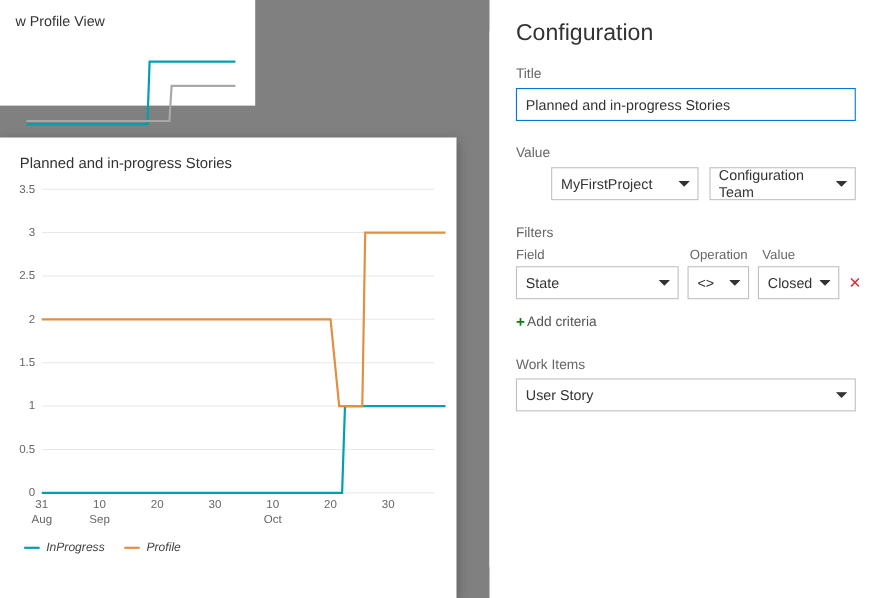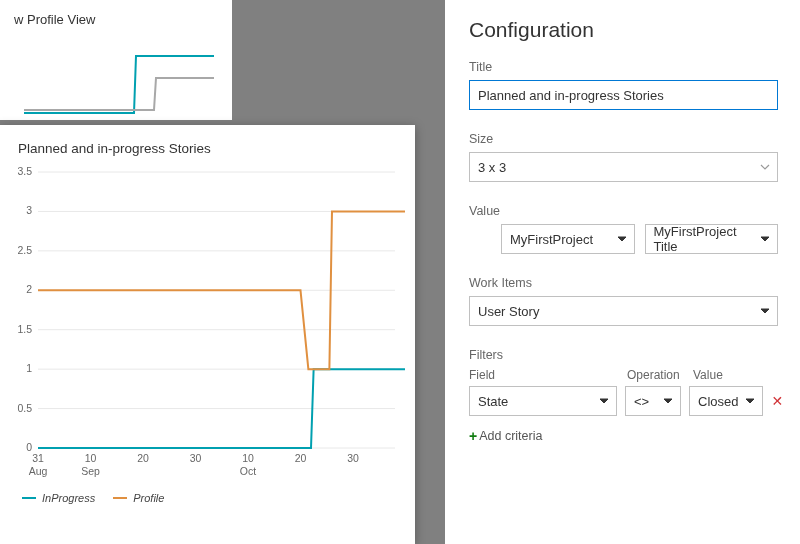--- a/index.html
+++ b/index.html
@@ -1,19 +1,19 @@
 <!DOCTYPE html>
 <html><head>
 <meta charset="utf-8">
 <style>
   * { box-sizing: border-box; margin: 0; padding: 0; font-family: "Segoe UI", Arial, sans-serif; }
   body { width: 800px; height: 544px; overflow: hidden; position: relative; background: #fff; }
 
   .backdrop { position: absolute; left: 0; top: 0; width: 445px; height: 544px; background: #808080; }
-  .ghost-card { position: absolute; left: 0; top: 0; width: 232px; height: 120px; background: #fff; padding: 12px 14px; }
+  .ghost-card { position: absolute; left: 0; top: 0; width: 232px; height: 96px; background: #fff; padding: 12px 14px; }
   .ghost-title { font-size: 13px; color: #333; }
   .ghost-chart { position: absolute; left: 14px; top: 38px; width: 204px; height: 90px; }
 
   .modal { position: absolute; left: 0; top: 125px; width: 415px; height: 419px; background: #fff; box-shadow: 0 2px 10px rgba(0,0,0,0.3); padding: 16px 18px 10px 4px; }
   .modal-title { font-size: 13.5px; color: #333; margin: 0 0 10px 14px; }
 
   .chart-area { position: relative; width: 395px; height: 320px; margin-left: 6px; }
   .chart-svg { width: 100%; height: 100%; }
   .grid-line { stroke: #e8e8e8; stroke-width: 1; }
 
@@ -113,112 +113,99 @@
 </div>
 
 <div class="config-panel">
   <div class="config-heading">Configuration</div>
 
   <div class="field-group">
     <div class="field-label">Title</div>
     <input class="text-input" type="text" value="Planned and in-progress Stories" style="">
   </div>
 
-  <div class="field-group">
-    <div class="field-label">Size</div>
-    <div class="select-wrap">
-      <div class="select">
-          <span>3 x 3</span>
-        </div>
-      <span class="chev chev-light">
-          <svg viewBox="0 0 10 10">
-            <path d="M1 3 L5 7 L9 3" fill="none" stroke-width="1.2"></path>
-          </svg>
-        </span>
-    </div>
-  </div>
 
   <div class="field-group">
     <div class="field-label">Value</div>
     <div class="select-row">
       <div class="select-wrap">
         <div class="select">
             <span>MyFirstProject</span>
           </div>
         <span class="chev chev-dark">
             <svg viewBox="0 0 10 10">
               <path d="M1 3 L5 7 L9 3 Z"></path>
             </svg>
           </span>
       </div>
       <div class="select-wrap">
         <div class="select">
-            <span>MyFirstProject Title</span>
-          </div>
-        <span class="chev chev-dark">
-            <svg viewBox="0 0 10 10">
-              <path d="M1 3 L5 7 L9 3 Z"></path>
-            </svg>
-          </span>
-      </div>
+            <span>Configuration Team</span>
+          </div>
+        <span class="chev chev-dark">
+            <svg viewBox="0 0 10 10">
+              <path d="M1 3 L5 7 L9 3 Z"></path>
+            </svg>
+          </span>
+      </div>
+    </div>
+  </div>
+
+  <div class="field-group">
+    <div class="filters-label">Filters</div>
+    <div class="filters-head">
+      <div class="fh-field">Field</div>
+      <div class="fh-op">Operation</div>
+      <div class="fh-val">Value</div>
+    </div>
+    <div class="filter-row">
+      <div class="select-wrap field">
+        <div class="select">
+            <span>State</span>
+          </div>
+        <span class="chev chev-dark">
+            <svg viewBox="0 0 10 10">
+              <path d="M1 3 L5 7 L9 3 Z"></path>
+            </svg>
+          </span>
+      </div>
+      <div class="select-wrap op">
+        <div class="select">
+            <span>&lt;&gt;</span>
+          </div>
+        <span class="chev chev-dark">
+            <svg viewBox="0 0 10 10">
+              <path d="M1 3 L5 7 L9 3 Z"></path>
+            </svg>
+          </span>
+      </div>
+      <div class="select-wrap val">
+        <div class="select">
+            <span>Closed</span>
+          </div>
+        <span class="chev chev-dark">
+            <svg viewBox="0 0 10 10">
+              <path d="M1 3 L5 7 L9 3 Z"></path>
+            </svg>
+          </span>
+      </div>
+      <div class="remove-x">✕</div>
+    </div>
+    <div class="add-criteria">
+      <span class="plus">+</span>
+      <span>Add criteria</span>
     </div>
   </div>
 
   <div class="field-group">
     <div class="field-label">Work Items</div>
     <div class="select-wrap">
       <div class="select">
           <span>User Story</span>
         </div>
       <span class="chev chev-dark">
           <svg viewBox="0 0 10 10">
             <path d="M1 3 L5 7 L9 3 Z"></path>
           </svg>
         </span>
     </div>
   </div>
-
-  <div class="field-group">
-    <div class="filters-label">Filters</div>
-    <div class="filters-head">
-      <div class="fh-field">Field</div>
-      <div class="fh-op">Operation</div>
-      <div class="fh-val">Value</div>
-    </div>
-    <div class="filter-row">
-      <div class="select-wrap field">
-        <div class="select">
-            <span>State</span>
-          </div>
-        <span class="chev chev-dark">
-            <svg viewBox="0 0 10 10">
-              <path d="M1 3 L5 7 L9 3 Z"></path>
-            </svg>
-          </span>
-      </div>
-      <div class="select-wrap op">
-        <div class="select">
-            <span>&lt;&gt;</span>
-          </div>
-        <span class="chev chev-dark">
-            <svg viewBox="0 0 10 10">
-              <path d="M1 3 L5 7 L9 3 Z"></path>
-            </svg>
-          </span>
-      </div>
-      <div class="select-wrap val">
-        <div class="select">
-            <span>Closed</span>
-          </div>
-        <span class="chev chev-dark">
-            <svg viewBox="0 0 10 10">
-              <path d="M1 3 L5 7 L9 3 Z"></path>
-            </svg>
-          </span>
-      </div>
-      <div class="remove-x">✕</div>
-    </div>
-    <div class="add-criteria">
-      <span class="plus">+</span>
-      <span>Add criteria</span>
-    </div>
-  </div>
 </div>
 
 </body></html>

